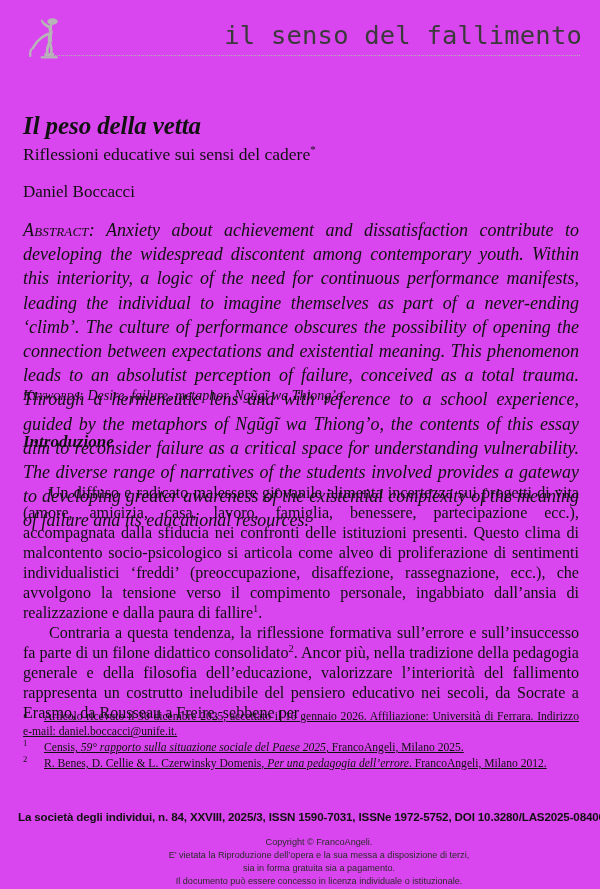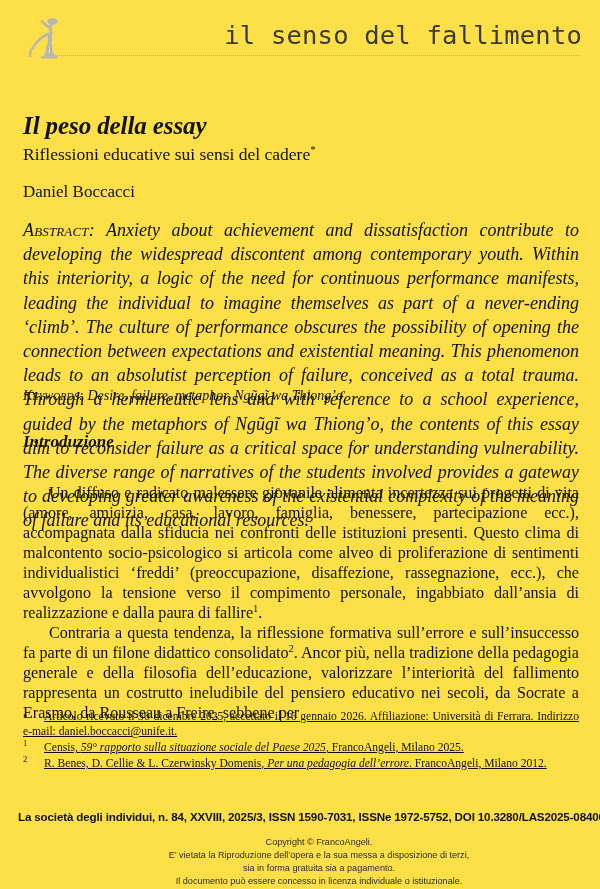--- a/index.html
+++ b/index.html
@@ -15,21 +15,21 @@
     color: #111111;
     overflow: hidden;
   }
 
   
   .page {
     position: absolute;
     inset: 0;
     width: 600px;
     height: 889px;
-    background: #fde047;
+    background: #d946ef;
   }
 
   
   .runhead {
     position: absolute;
     left: 0;
     top: 0;
     width: 600px;
     height: 76px;
   }
@@ -243,21 +243,21 @@
         </g>
       </svg>
     </div>
 
     <div class="runhead-rule"></div>
 
     <div class="runhead-title">il senso del fallimento</div>
   </div>
 
   <div class="titleblock">
-    <h1 class="article-title">Il peso della essay</h1>
+    <h1 class="article-title">Il peso della vetta</h1>
     <div class="article-subtitle">
       <span>Riflessioni educative sui sensi del cadere</span><span class="fnmark">*</span>
     </div>
   </div>
 
   <div class="author-line">
     <span>Daniel Boccacci</span>
   </div>
 
   <div class="abstract">

